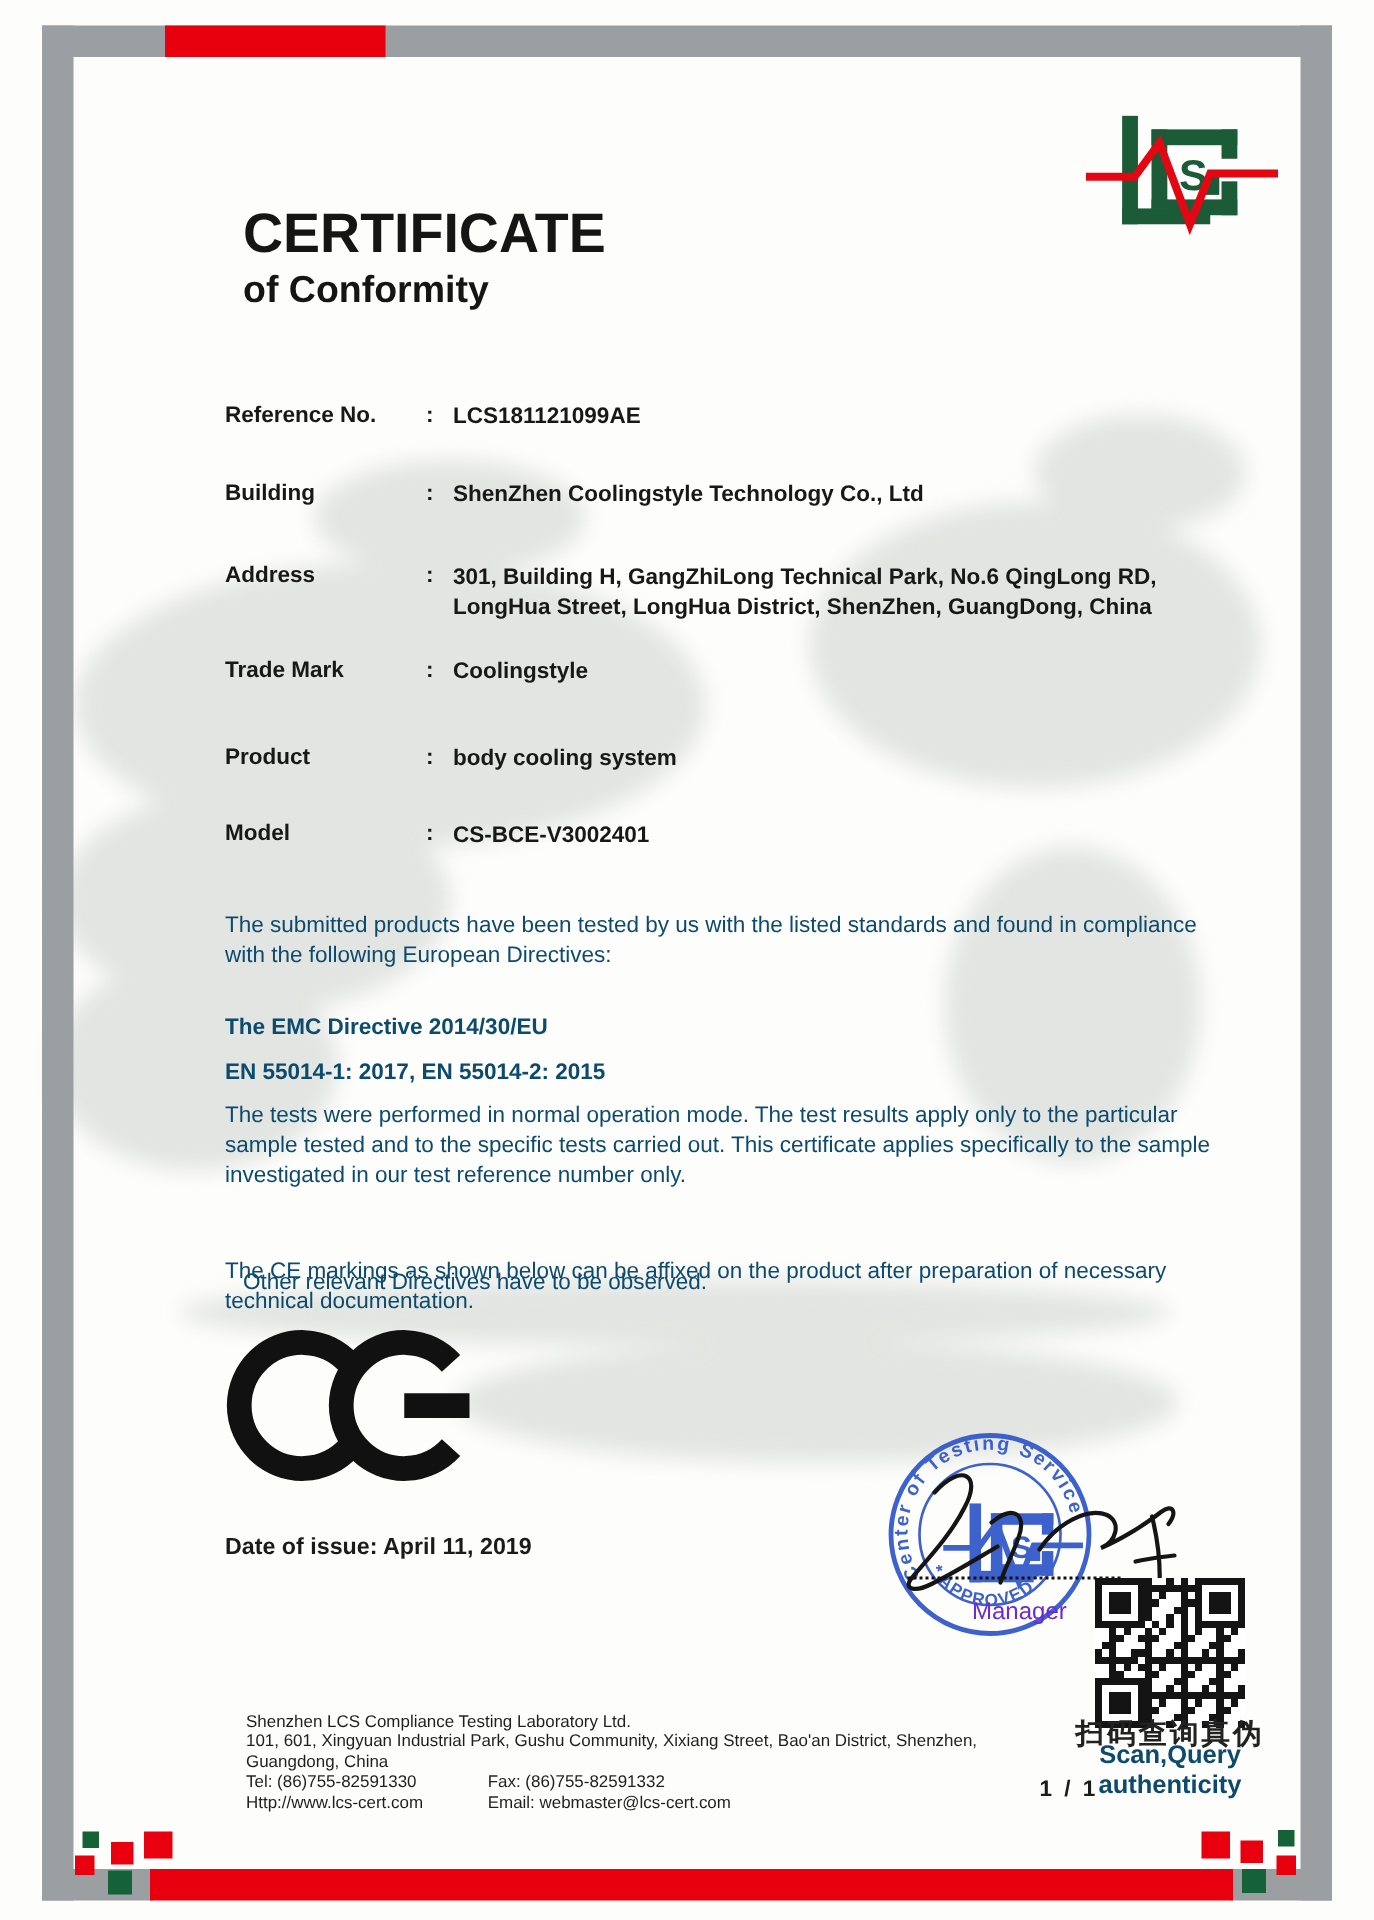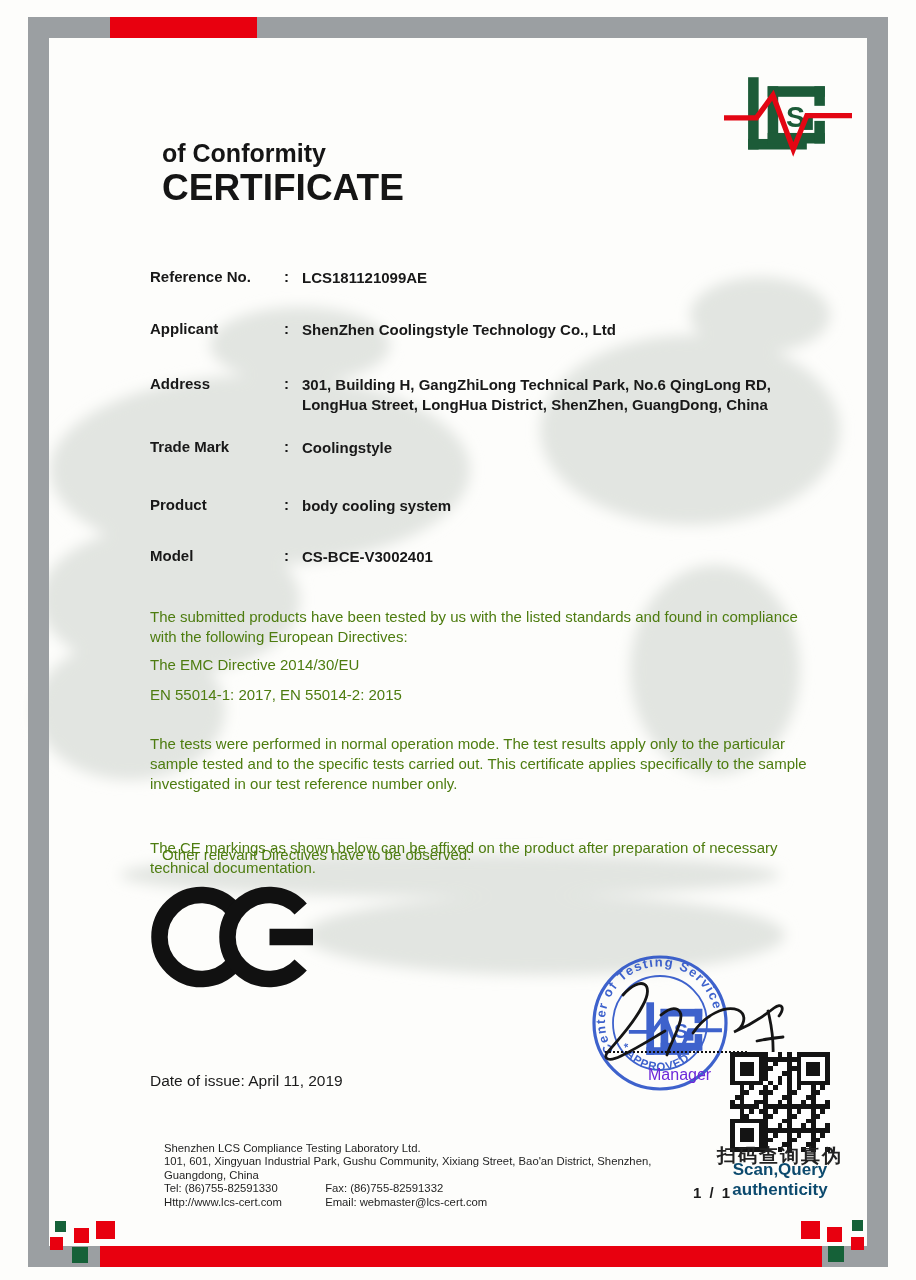--- a/index.html
+++ b/index.html
@@ -27,26 +27,26 @@
   #logo{position:absolute;left:724px;top:66px;z-index:5;}
   #title-block{position:absolute;left:162px;top:136px;z-index:5;}
   #title-line1{font-size:37px;font-weight:bold;letter-spacing:0px;line-height:40px;color:#151515;}
   #title-line2{font-size:25px;font-weight:bold;line-height:30px;margin-top:2px;color:#151515;}
   
   .field-row{position:absolute;left:150px;width:660px;z-index:5;font-size:15px;font-weight:bold;color:#181818;}
   .field-label{position:absolute;left:0;top:0;width:130px;}
   .field-colon{position:absolute;left:134px;top:0;}
   .field-value{position:absolute;left:152px;top:0;width:500px;line-height:20px;}
   
-  .para{position:absolute;left:150px;width:660px;font-size:15px;line-height:20px;color:#4d7c0f;z-index:5;}
-  .para-bold{font-weight:normal;}
+  .para{position:absolute;left:150px;width:660px;font-size:15px;line-height:20px;color:#0c4a6e;z-index:5;}
+  .para-bold{font-weight:bold;margin-top:20px;}
   
   #ce-mark{position:absolute;left:149px;top:884px;z-index:5;}
   
-  #date-issue{position:absolute;left:150px;top:1072px;font-size:15.5px;font-weight:normal;z-index:5;}
+  #date-issue{position:absolute;left:150px;top:1023px;font-size:15.5px;font-weight:bold;z-index:5;}
   #stamp{position:absolute;left:575px;top:953px;z-index:6;}
   #dotted-line{position:absolute;left:605px;top:1051px;width:142px;border-bottom:2.5px dotted #111;z-index:7;}
   #manager-label{position:absolute;left:648px;top:1066px;font-size:16px;color:#6d28d9;z-index:7;}
   
   #qr-wrap{position:absolute;left:730px;top:1052px;width:100px;height:100px;z-index:8;background:#fff;}
   #qr-caption-cn{position:absolute;left:700px;top:1143px;width:160px;text-align:center;font-size:19px;font-weight:bold;letter-spacing:2px;color:#222;z-index:8;}
   #qr-caption-en{position:absolute;left:690px;top:1160px;width:180px;text-align:center;font-size:17px;font-weight:600;color:#0c4a6e;z-index:8;}
   #page-number{position:absolute;left:693px;top:1184px;font-size:15px;font-weight:bold;letter-spacing:2px;z-index:8;}
   
   #footer{position:absolute;left:164px;top:1142px;width:520px;font-size:11.3px;line-height:13.4px;color:#1f1f1f;z-index:5;}
@@ -112,31 +112,31 @@
 <div class="sq sq-green" style="left:852px;top:1220px;width:11px;height:11px;"></div>
 <div class="sq sq-red" style="left:851px;top:1237px;width:13px;height:13px;"></div>
 <div class="sq sq-green" style="left:828px;top:1246px;width:16px;height:16px;"></div>
 
 <svg id="logo" width="128" height="100" viewBox="0 0 170 115">
   <use href="#lcs-mark" style="color:#1c5b38"></use>
   <use href="#lcs-pulse" style="color:#e30613"></use>
 </svg>
 
 <div id="title-block">
+  <div id="title-line1">CERTIFICATE</div>
   <div id="title-line2">of Conformity</div>
-  <div id="title-line1">CERTIFICATE</div>
 </div>
 
 <div class="field-row" style="top:268px;">
   <span class="field-label">Reference No.</span>
   <span class="field-colon">:</span>
   <span class="field-value">LCS181121099AE</span>
 </div>
 <div class="field-row" style="top:320px;">
-  <span class="field-label">Applicant</span>
+  <span class="field-label">Building</span>
   <span class="field-colon">:</span>
   <span class="field-value">ShenZhen Coolingstyle Technology Co., Ltd</span>
 </div>
 <div class="field-row" style="top:375px;">
   <span class="field-label">Address</span>
   <span class="field-colon">:</span>
   <span class="field-value">301, Building H, GangZhiLong Technical Park, No.6 QingLong RD, LongHua Street, LongHua District, ShenZhen, GuangDong, China</span>
 </div>
 <div class="field-row" style="top:438px;">
   <span class="field-label">Trade Mark</span>

